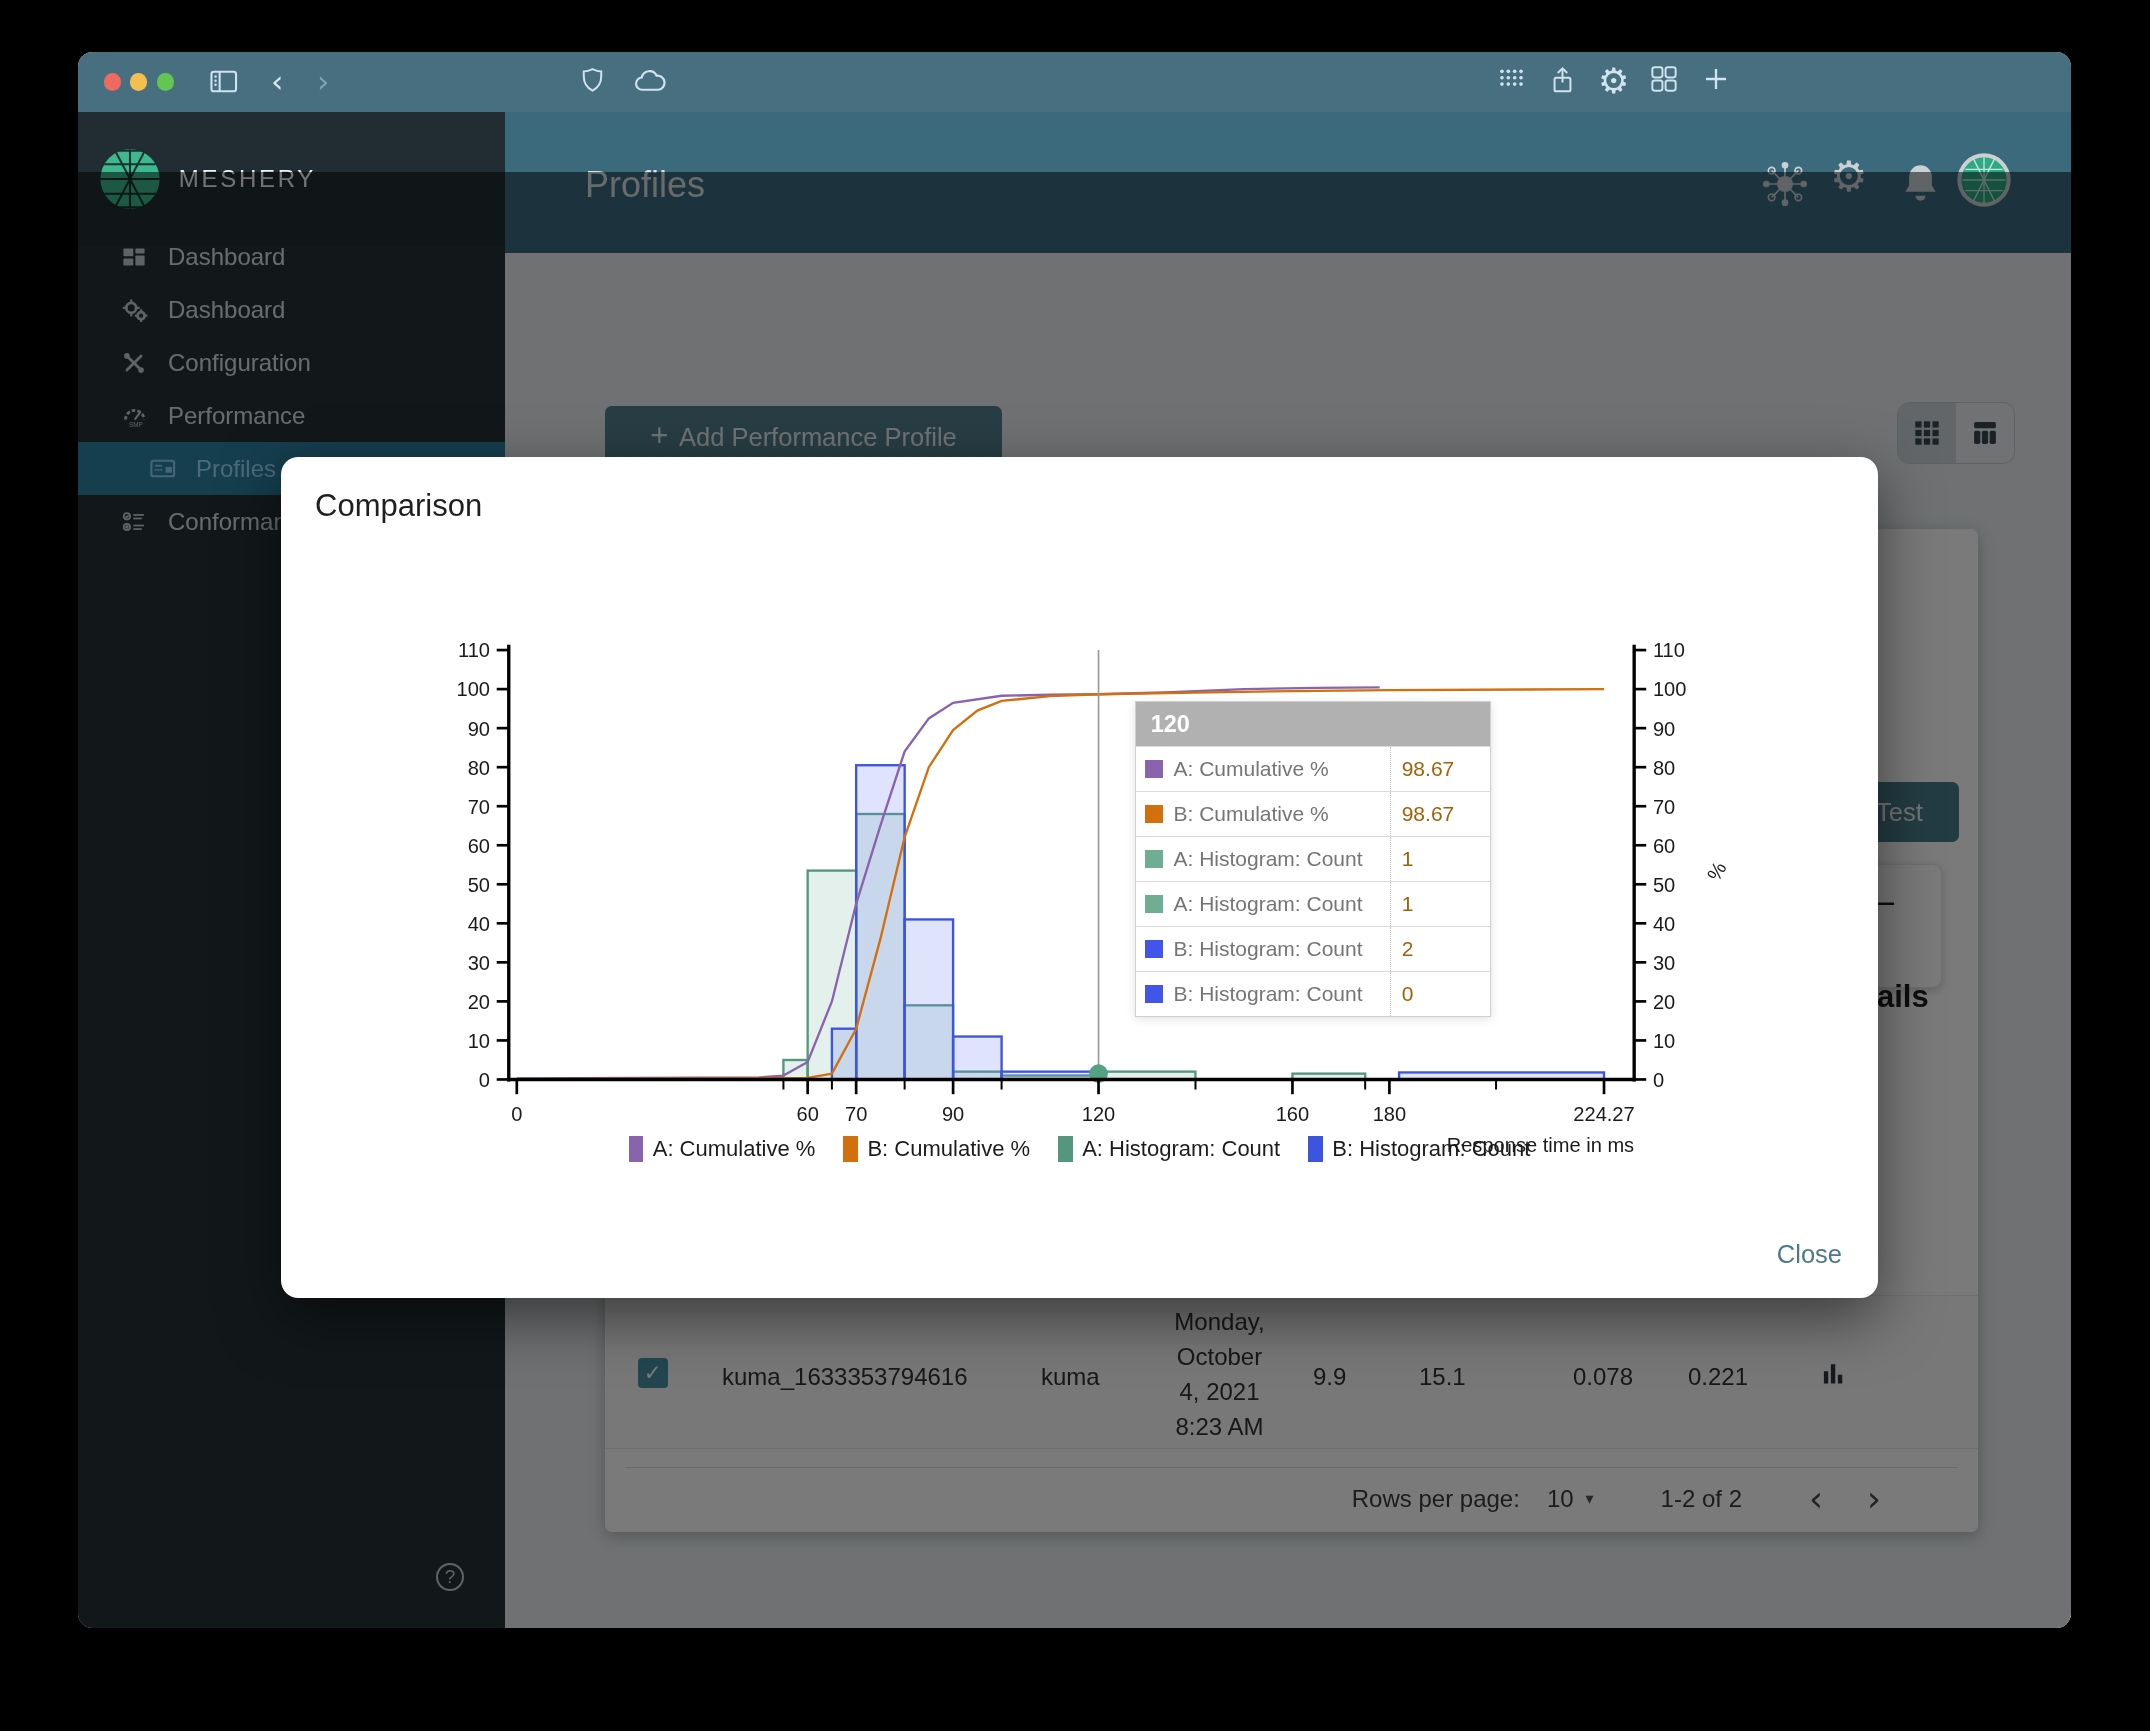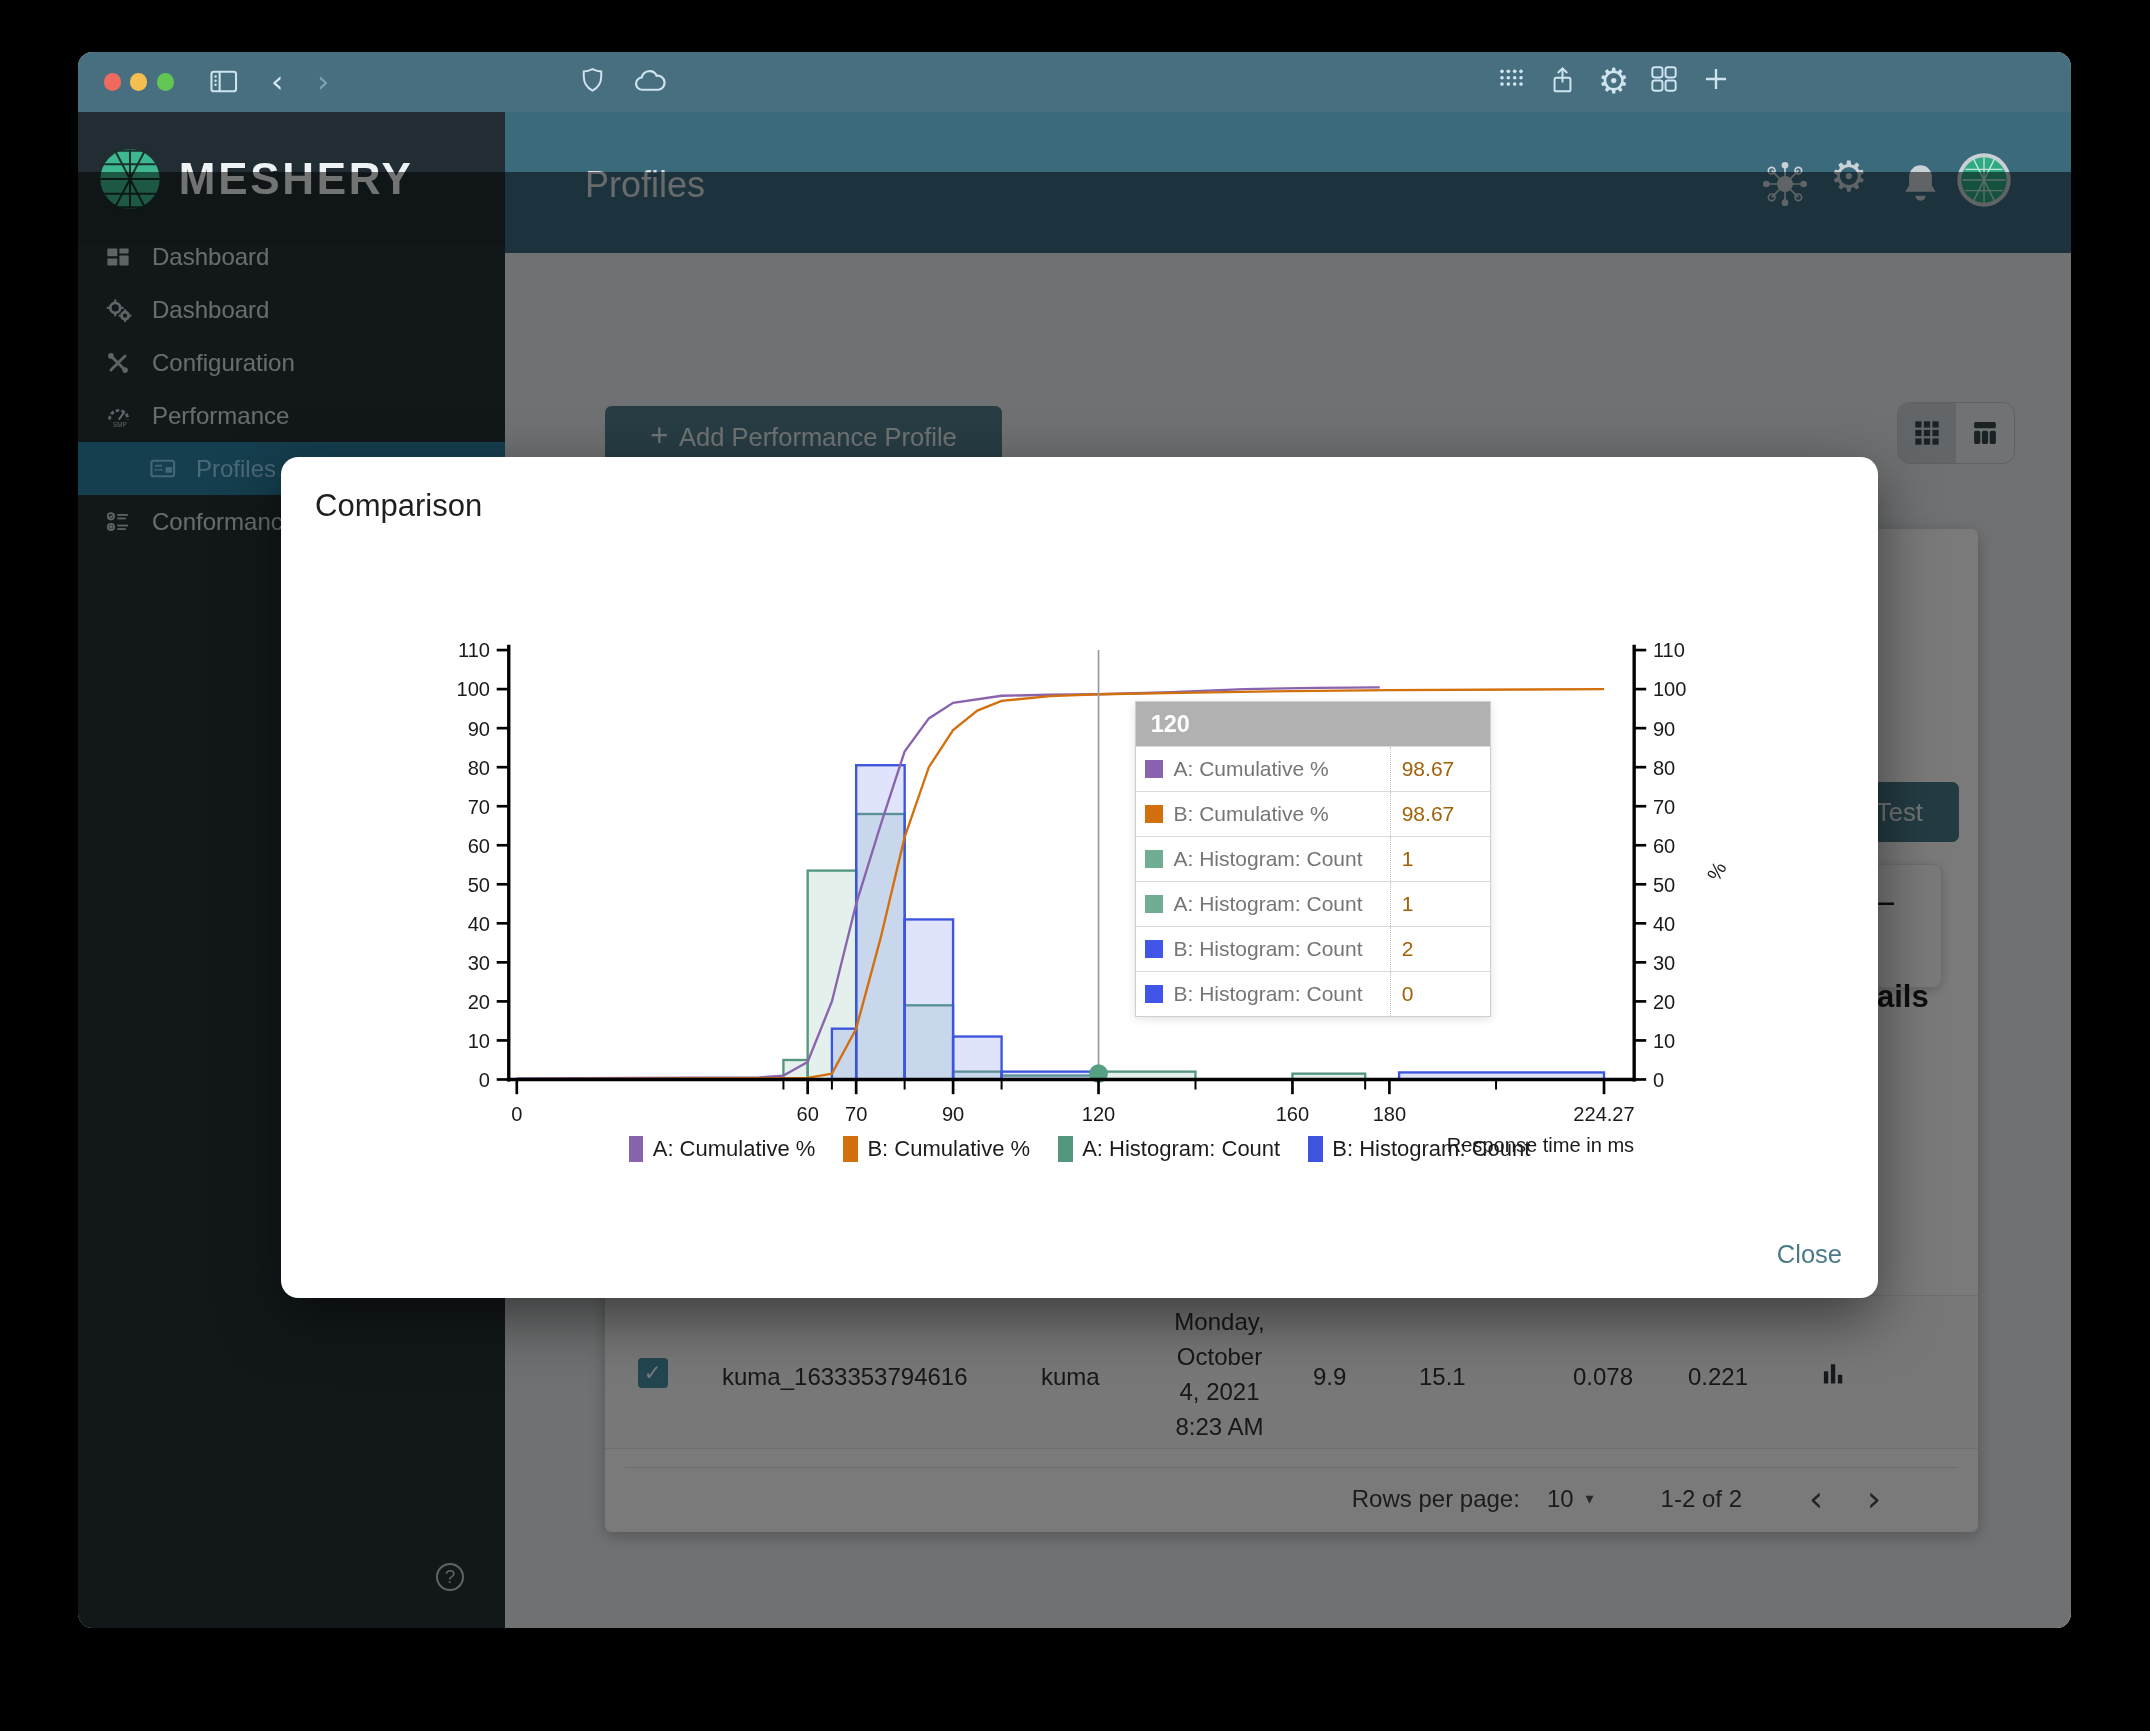--- a/index.html
+++ b/index.html
@@ -18,23 +18,23 @@
               background:#1C1C1E; display:flex; align-items:center; justify-content:center; }
   .url-host { color:#F2F2F2; font-size:21px; }
   .url-path { color:#9B9B9B; font-size:21px; }
   .reload { position:absolute; right:14.7px; top:8.7px; }
 
   
   .app { position:absolute; left:0; top:60px; right:0; bottom:0; }
   .sidebar { position:absolute; left:0; top:0; bottom:0; width:427px; background:#263238; }
   .brand { position:absolute; left:0; top:0; width:427px; height:134px; background:#222D33;
            display:flex; align-items:center; padding-left:21.4px; }
-  .brand-text { color:#EFF2F3; font-size:44px; font-weight:bold; letter-spacing:2.7px; margin-left:17.4px; }
+  .brand-text { color:#EFF2F3; font-size:24px; font-weight:normal; letter-spacing:2.7px; margin-left:17.4px; }
   .nav { position:absolute; left:0; top:118px; right:0; }
-  .nav-item { height:53px; display:flex; align-items:center; padding-left:28px; color:#DCE2E5; cursor:pointer; }
+  .nav-item { height:53px; display:flex; align-items:center; padding-left:44px; color:#DCE2E5; cursor:pointer; }
   .nav-item .nicon { width:27px; height:24px; margin-right:19px; color:#C7CFD4; flex:0 0 auto; }
   .nav-item .nlabel { font-size:24px; }
   .nav-item.active { background:#2D83A4; }
   .nav-item.active .nicon { color:#8FD4F5; }
   .nav-item.active .nlabel { color:#9FDCFA; }
   .nav-item.sub { padding-left:72px; }
   .help-circle { position:absolute; left:358px; top:1451px; width:28px; height:28px; border:2px solid #C9CFD3;
                  border-radius:50%; color:#C9CFD3; font-size:19px; display:flex; align-items:center; justify-content:center; }
   .appheader { position:absolute; left:427px; top:0; right:0; height:141px; background:#3B6A7D; }
   .apptitle { position:absolute; left:80px; top:52px; color:#D9DFE2; font-size:36px; font-weight:500; }

